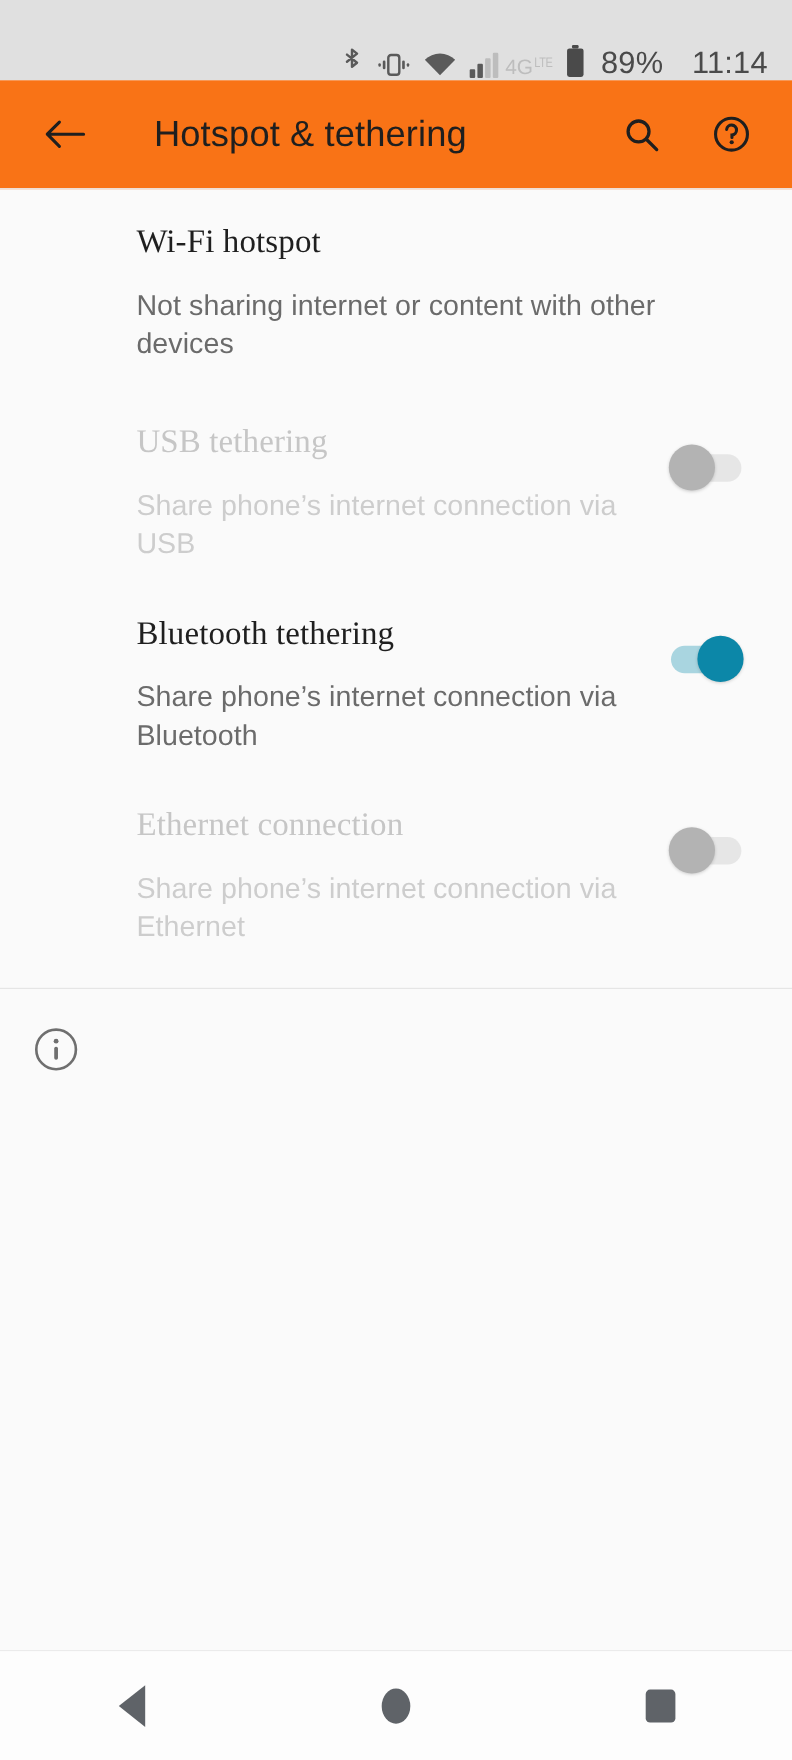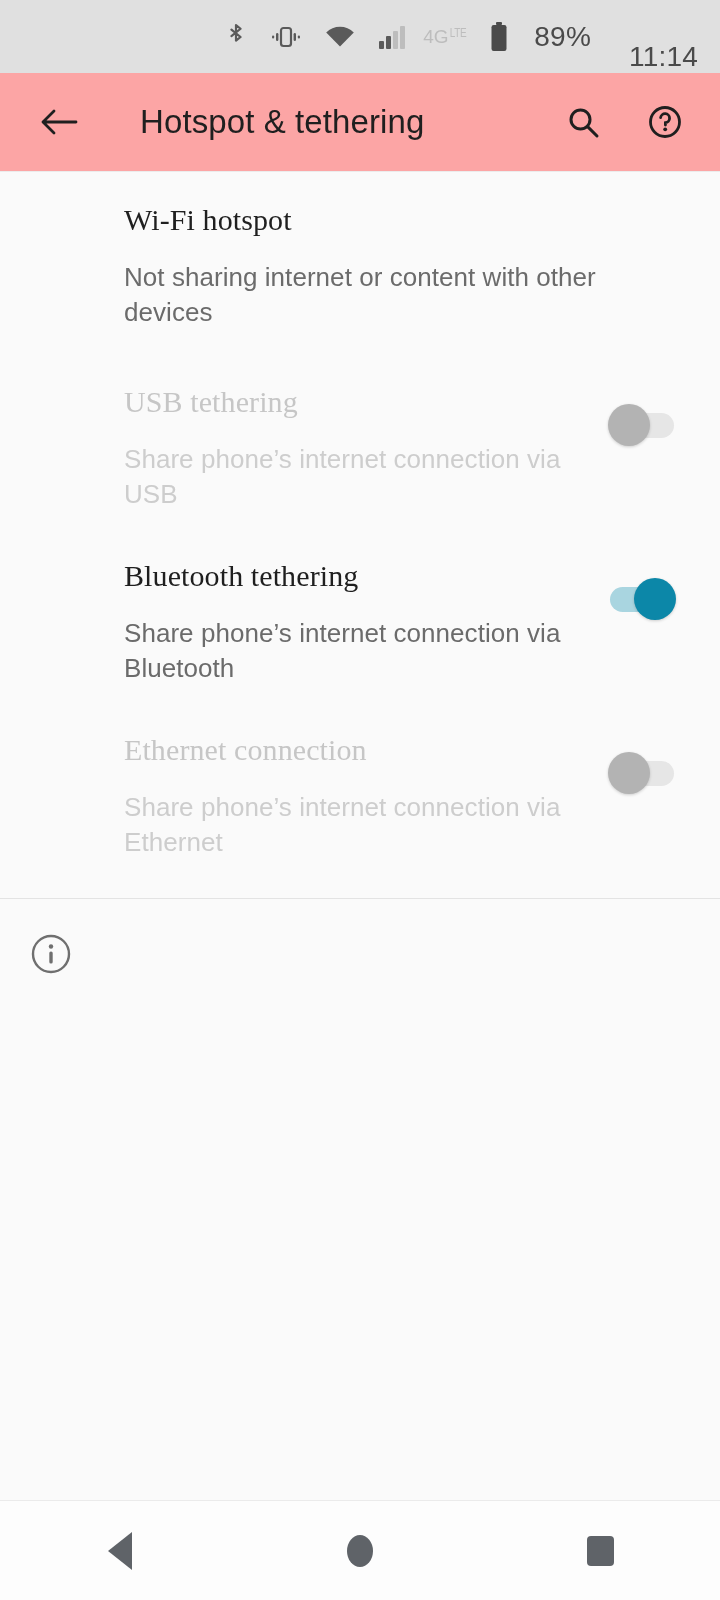--- a/index.html
+++ b/index.html
@@ -31,22 +31,22 @@
     background: #e0e0e0;
     display: flex;
     align-items: center;
     justify-content: flex-end;
     padding-right: 22px;
     gap: 0;
     flex: 0 0 auto;
   }
   .status-icons {
     display: flex;
-    align-items: center;
-    gap: 24px;
+    align-items: flex-end;
+    gap: 12px;
   }
   .sb-icon {
     display: flex;
     align-items: center;
     justify-content: center;
     color: #5a5a5a;
   }
   .sb-text {
     font-size: 28px;
     color: #4a4a4a;
@@ -88,21 +88,21 @@
     line-height: 10px;
     letter-spacing: -0.3px;
     transform: scaleY(1.25);
     transform-origin: top left;
     margin-left: 1px;
   }
 
   
   .app-bar {
     height: 99px;
-    background: #fca5a5;
+    background: #f97316;
     display: flex;
     align-items: center;
     padding: 0 26px 0 30px;
     flex: 0 0 auto;
     border-bottom: 1px solid #ececec;
   }
   .appbar-title {
     font-size: 33px;
     color: #1f1f1f;
     font-weight: 400;

